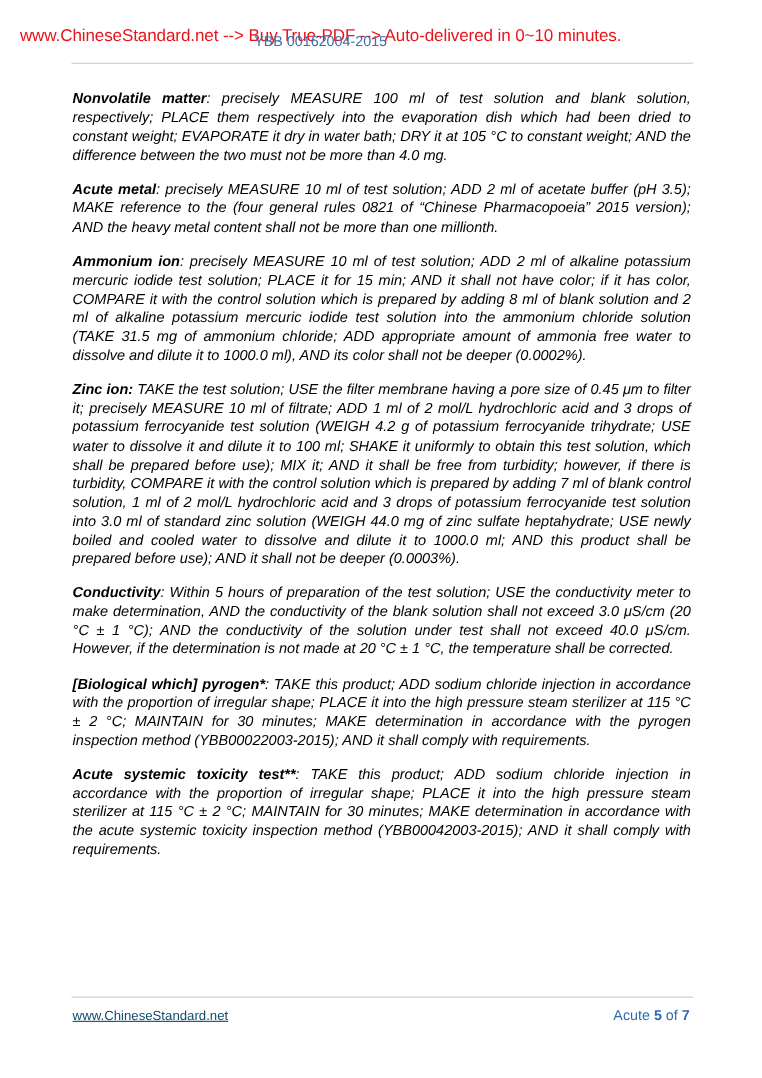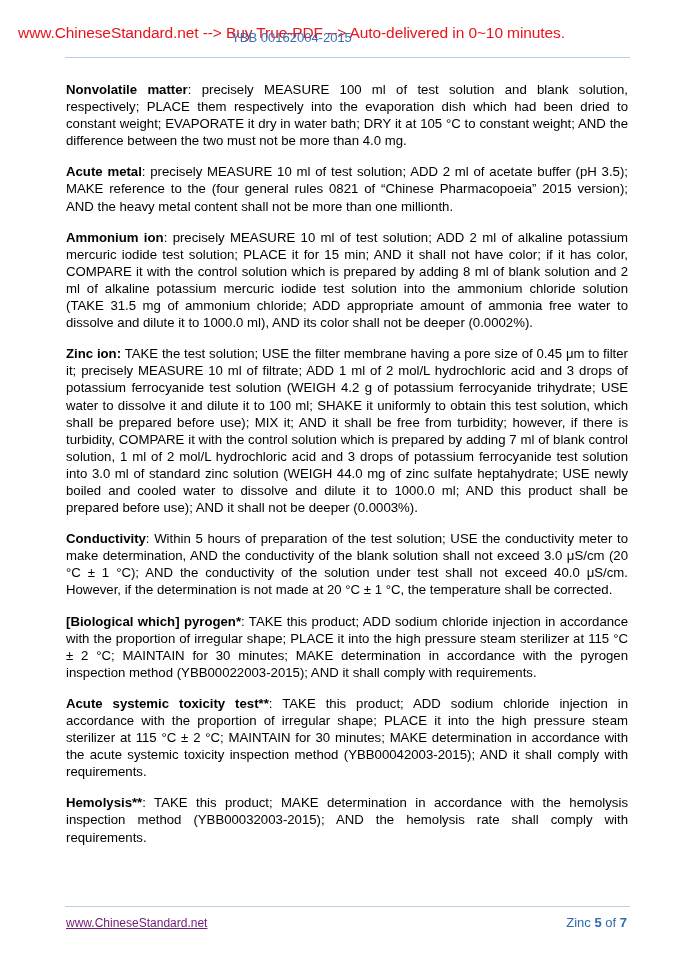--- a/index.html
+++ b/index.html
@@ -5,25 +5,25 @@
     html, body { margin: 0; padding: 0; background: #ffffff; }
     body { width: 693px; height: 980px; position: relative; overflow: hidden;
            font-family: "Liberation Sans", sans-serif; color: #000; }
     .header { position: absolute; left: 16px; top: 22px; width: 551px; height: 36px; }
     .header-banner { position: absolute; left: 0; right: 0; top: 2px; text-align: center;
                      color: #e8141c; font-size: 15.5px; white-space: nowrap; letter-spacing: -0.1px; }
     .header-docno { position: absolute; left: 0; right: 0; top: 8px; text-align: center;
                     color: #3a6fb0; font-size: 13px; white-space: nowrap; }
     .header-rule { position: absolute; left: 65px; width: 565px; top: 57px; height: 1px; background: #b9cfe3; }
     .content { position: absolute; left: 66px; top: 81px; width: 562px; }
-    .para { font-size: 13.2px; line-height: 17.1px; text-align: justify; margin: 0 0 14px 0; }
+    .para { font-size: 13.2px; line-height: 17.1px; text-align: justify; margin: 0 0 14px 0; font-style: italic; }
     .para b { font-weight: bold; }
     .heading { font-size: 13.2px; line-height: 17px; font-weight: bold; margin: 0 0 14px 0; }
     .footer-rule { position: absolute; left: 65px; width: 565px; top: 906px; height: 1px; background: #b9cfe3; }
-    .footer-link { position: absolute; left: 66px; top: 916px; font-size: 12px; color: #701a75;
+    .footer-link { position: absolute; left: 66px; top: 916px; font-size: 12px; color: #0c4a6e;
                    text-decoration: underline; }
     .footer-page { position: absolute; right: 66px; top: 915px; font-size: 13px; color: #2e6bb0; }
     .footer-page b { font-weight: bold; }
   </style>
 </head>
 <body>
 
 <div class="header">
   <div class="header-banner">www.ChineseStandard.net --&gt; Buy True-PDF --&gt; Auto-delivered in 0~10 minutes.</div>
   <div class="header-docno">YBB 00162004-2015</div>
@@ -31,18 +31,17 @@
 <div class="header-rule"></div>
 
 <div class="content">
   <p class="para"><b>Nonvolatile matter</b><span>: precisely MEASURE 100 ml of test solution and blank solution, respectively; PLACE them respectively into the evaporation dish which had been dried to constant weight; EVAPORATE it dry in water bath; DRY it at 105 °C to constant weight; AND the difference between the two must not be more than 4.0 mg.</span></p>
   <p class="para"><b>Acute metal</b><span>: precisely MEASURE 10 ml of test solution; ADD 2 ml of acetate buffer (pH 3.5); MAKE reference to the (four general rules 0821 of “Chinese Pharmacopoeia” 2015 version); AND the heavy metal content shall not be more than one millionth.</span></p>
   <p class="para"><b>Ammonium ion</b><span>: precisely MEASURE 10 ml of test solution; ADD 2 ml of alkaline potassium mercuric iodide test solution; PLACE it for 15 min; AND it shall not have color; if it has color, COMPARE it with the control solution which is prepared by adding 8 ml of blank solution and 2 ml of alkaline potassium mercuric iodide test solution into the ammonium chloride solution (TAKE 31.5 mg of ammonium chloride; ADD appropriate amount of ammonia free water to dissolve and dilute it to 1000.0 ml), AND its color shall not be deeper (0.0002%).</span></p>
   <p class="para"><b>Zinc ion:</b><span> TAKE the test solution; USE the filter membrane having a pore size of 0.45 μm to filter it; precisely MEASURE 10 ml of filtrate; ADD 1 ml of 2 mol/L hydrochloric acid and 3 drops of potassium ferrocyanide test solution (WEIGH 4.2 g of potassium ferrocyanide trihydrate; USE water to dissolve it and dilute it to 100 ml; SHAKE it uniformly to obtain this test solution, which shall be prepared before use); MIX it; AND it shall be free from turbidity; however, if there is turbidity, COMPARE it with the control solution which is prepared by adding 7 ml of blank control solution, 1 ml of 2 mol/L hydrochloric acid and 3 drops of potassium ferrocyanide  test solution into 3.0 ml of standard zinc solution (WEIGH 44.0 mg of zinc sulfate heptahydrate; USE newly boiled and cooled water to dissolve and dilute it to 1000.0 ml; AND this product shall be prepared before use); AND it shall not be deeper (0.0003%).</span></p>
   <p class="para"><b>Conductivity</b><span>: Within 5 hours of preparation of the test solution; USE the conductivity meter to make determination, AND the conductivity of the blank solution shall not exceed 3.0 μS/cm (20 °C ± 1 °C); AND the conductivity of the solution under test shall not exceed 40.0 μS/cm. However, if the determination is not made at 20 °C ± 1 °C, the temperature shall be corrected.</span></p>
   <p class="para"><b>[Biological which] pyrogen*</b><span>: TAKE this product; ADD sodium chloride injection in accordance with the proportion of irregular shape; PLACE it into the high pressure steam sterilizer at 115 °C ± 2 °C; MAINTAIN for 30 minutes; MAKE determination in accordance with the pyrogen inspection method (YBB00022003-2015); AND it shall comply with requirements.</span></p>
   <p class="para"><b>Acute systemic toxicity test**</b><span>: TAKE this product; ADD sodium chloride injection in accordance with the proportion of irregular shape; PLACE it into the high pressure steam sterilizer at 115 °C ± 2 °C; MAINTAIN for 30 minutes; MAKE determination in accordance with the acute systemic toxicity inspection method (YBB00042003-2015); AND it shall comply with requirements.</span></p>
-  <p class="para"><b>Hemolysis**</b><span>: TAKE this product; MAKE determination in accordance with the hemolysis inspection method (YBB00032003-2015); AND the hemolysis rate shall comply with requirements.</span></p>
 </div>
 
 <div class="footer-rule"></div>
 <a class="footer-link">www.ChineseStandard.net</a>
-<div class="footer-page"><span>Zinc </span><b>5</b><span> of </span><b>7</b></div>
+<div class="footer-page"><span>Acute </span><b>5</b><span> of </span><b>7</b></div>
 
 </body></html>

